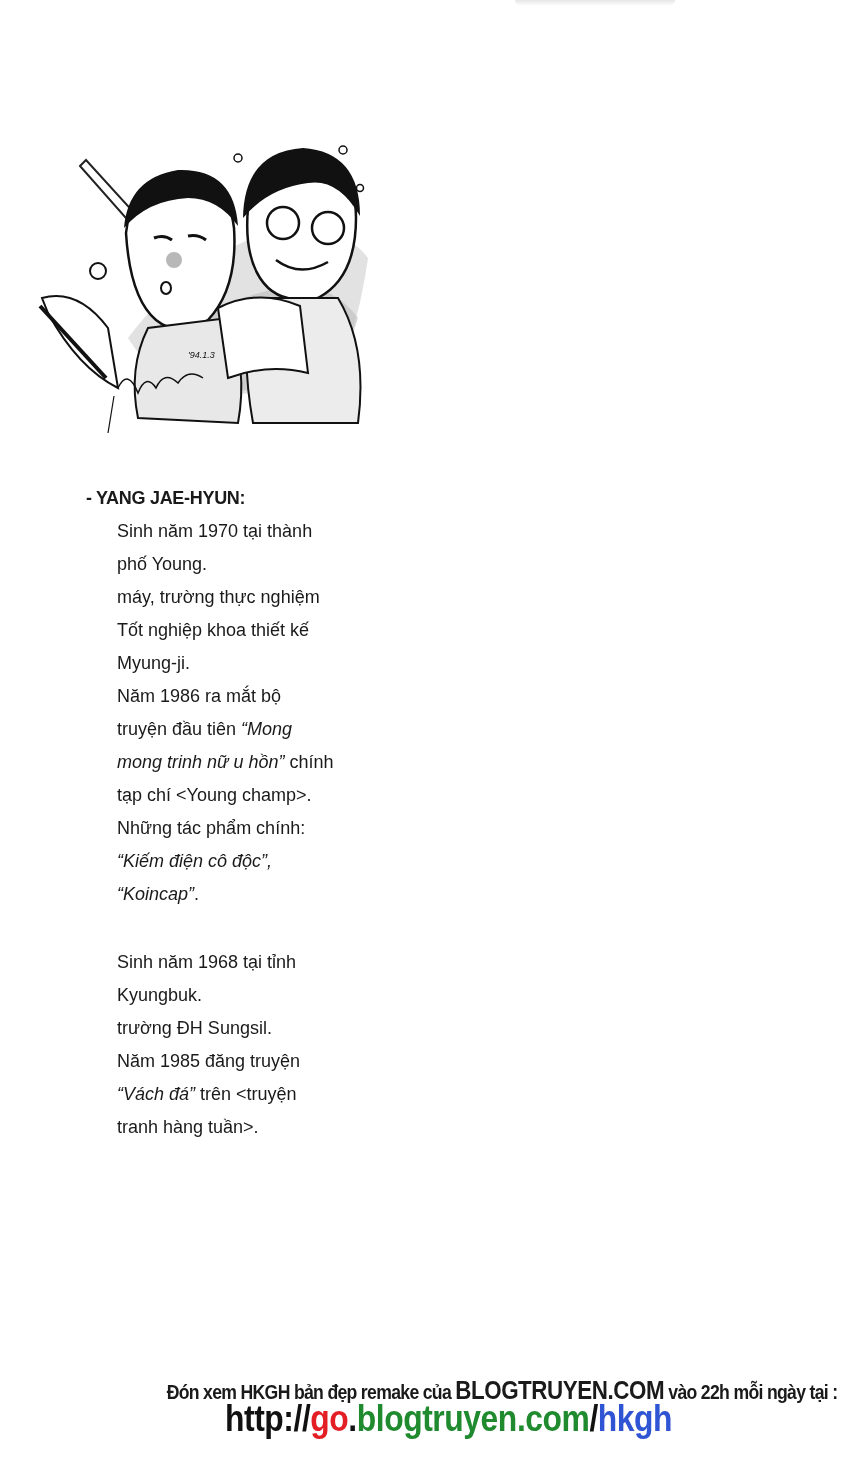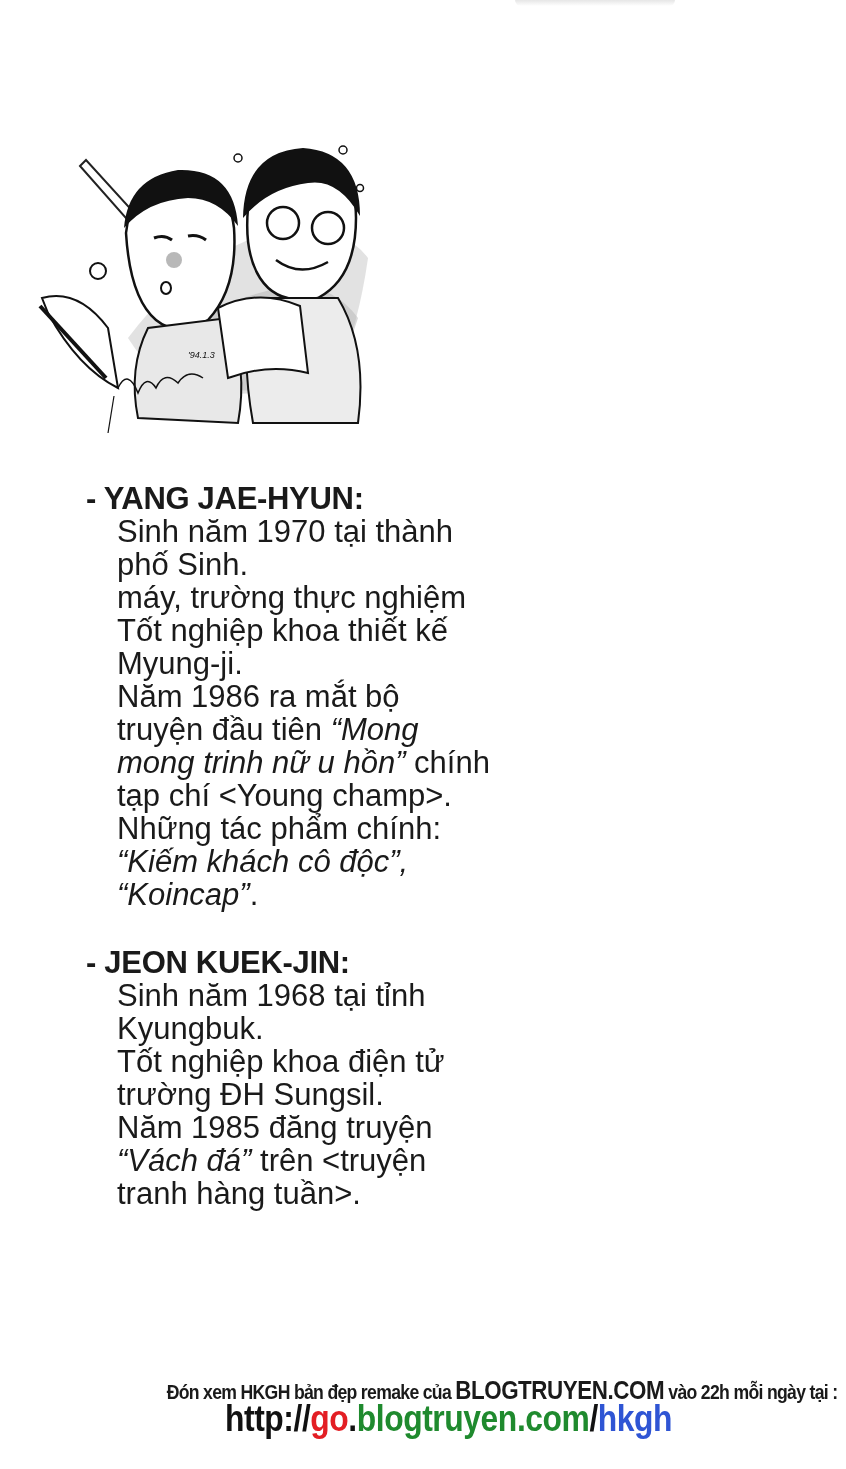--- a/index.html
+++ b/index.html
@@ -1,19 +1,19 @@
 <!DOCTYPE html>
 <html><head>
 <meta charset="utf-8">
 <style>
   html, body { margin:0; padding:0; background:#ffffff; }
   body { width:846px; height:1469px; position:relative; overflow:hidden; font-family:"Liberation Sans", sans-serif; color:#1a1a1a; }
   .top-smudge { position:absolute; left:515px; top:0; width:160px; height:6px; background:linear-gradient(to bottom,#e6e6e6,#ffffff); border-radius:0 0 40px 40px; }
   .illustration { position:absolute; left:38px; top:138px; width:340px; height:295px; }
-  .bio { position:absolute; left:86px; font-size:31px; line-height:33px; }
+  .bio { position:absolute; left:86px; font-size:18px; line-height:33px; }
   .bio .heading { font-weight:bold; letter-spacing:-0.3px; }
   .bio .line { white-space:nowrap;margin-left:31px; }
   .bio i { }
   #bio1 { top:482px; }
   #bio2 { top:946px; }
   .footer { position:absolute; left:0; width:846px; font-family:"Liberation Sans", sans-serif; font-weight:bold; text-align:right; }
   .footer-line1 { top:1375px; font-size:20.5px; letter-spacing:-0.8px; padding-right:10px; box-sizing:border-box; transform:scaleX(0.86); transform-origin:right; }
   .footer-line1 .brand { font-size:26px; letter-spacing:-0.5px; }
   .footer-line2 { top:1398px; text-align:left; left:225px; font-size:37px; letter-spacing:-0.5px; transform:scaleX(0.86); transform-origin:left; }
 </style>
@@ -60,40 +60,38 @@
     <path d="M80 250 Q90 230 100 255 Q108 235 118 250 Q126 232 140 245 Q150 230 165 240" stroke="#111" stroke-width="1.5" fill="none"></path>
     <path d="M76 258 L70 295" stroke="#111" stroke-width="1.2"></path>
     <text x="150" y="220" font-size="9" font-family="Liberation Sans, sans-serif" fill="#111" font-style="italic">'94.1.3</text>
   </svg>
 </div>
 
 <div class="bio" id="bio1">
   <div class="heading">- YANG JAE-HYUN:</div>
   <div class="lines">
       <div class="line"><span>Sinh năm 1970 tại thành</span></div>
-      <div class="line"><span>phố Sinh.</span></div>
+      <div class="line"><span>phố Young.</span></div>
       <div class="line"><span>máy, trường thực nghiệm</span></div>
       <div class="line"><span>Tốt nghiệp khoa thiết kế</span></div>
       <div class="line"><span>Myung-ji.</span></div>
       <div class="line"><span>Năm 1986 ra mắt bộ</span></div>
       <div class="line"><span>truyện đầu tiên </span><i>“Mong</i></div>
       <div class="line"><i>mong trinh nữ u hồn”</i><span> chính</span></div>
       <div class="line"><span>tạp chí &lt;Young champ&gt;.</span></div>
       <div class="line"><span>Những tác phẩm chính:</span></div>
-      <div class="line"><i>“Kiếm khách cô độc”,</i></div>
+      <div class="line"><i>“Kiếm điện cô độc”,</i></div>
       <div class="line"><i>“Koincap”</i><span>.</span></div>
     </div>
 </div>
 
 <div class="bio" id="bio2">
-  <div class="heading">- JEON KUEK-JIN:</div>
   <div class="lines">
       <div class="line"><span>Sinh năm 1968 tại tỉnh</span></div>
       <div class="line"><span>Kyungbuk.</span></div>
-      <div class="line"><span>Tốt nghiệp khoa điện tử</span></div>
       <div class="line"><span>trường ĐH Sungsil.</span></div>
       <div class="line"><span>Năm 1985 đăng truyện</span></div>
       <div class="line"><i>“Vách đá”</i><span> trên &lt;truyện</span></div>
       <div class="line"><span>tranh hàng tuần&gt;.</span></div>
     </div>
 </div>
 
 <div class="footer footer-line1" style="position:absolute;">
   <span>Đón xem HKGH bản đẹp remake của </span><span class="brand">BLOGTRUYEN.COM</span><span> vào 22h mỗi ngày tại :</span>
 </div>

